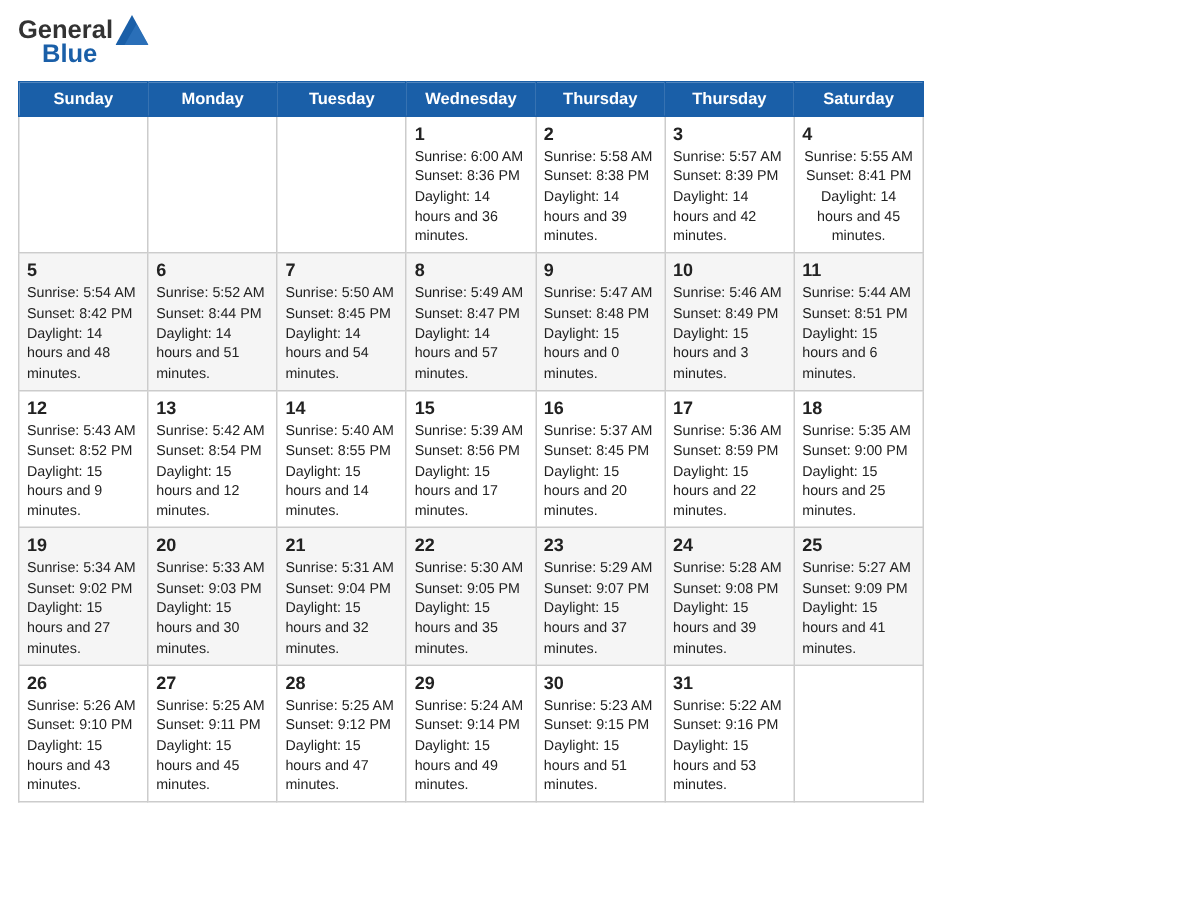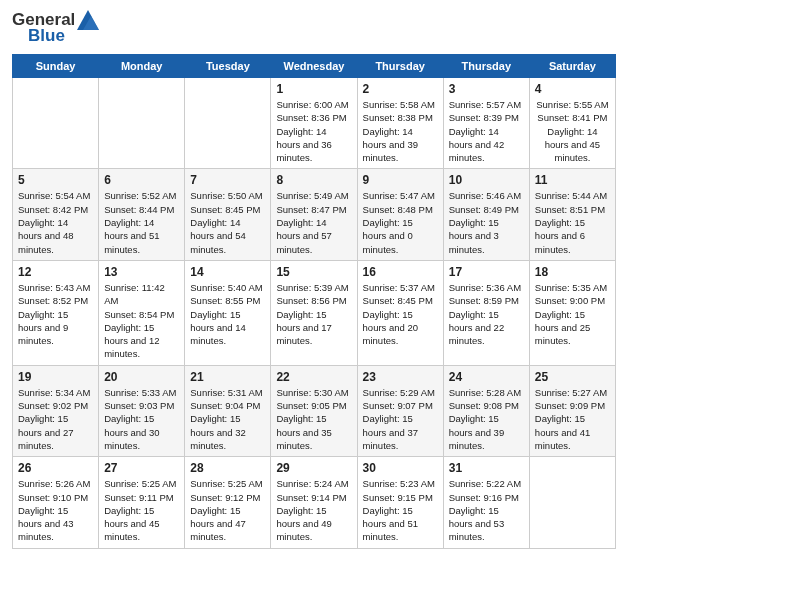--- a/index.html
+++ b/index.html
@@ -184,21 +184,21 @@
         </tr>
         <tr>
           <td>
             <div class="day-number">12</div>
             <div class="day-detail" style="white-space: pre-line;">Sunrise: 5:43 AM
 Sunset: 8:52 PM
 Daylight: 15 hours and 9 minutes.</div>
           </td>
           <td>
             <div class="day-number">13</div>
-            <div class="day-detail" style="white-space: pre-line;">Sunrise: 11:42 AM
+            <div class="day-detail" style="white-space: pre-line;">Sunrise: 5:42 AM
 Sunset: 8:54 PM
 Daylight: 15 hours and 12 minutes.</div>
           </td>
           <td>
             <div class="day-number">14</div>
             <div class="day-detail" style="white-space: pre-line;">Sunrise: 5:40 AM
 Sunset: 8:55 PM
 Daylight: 15 hours and 14 minutes.</div>
           </td>
           <td>

